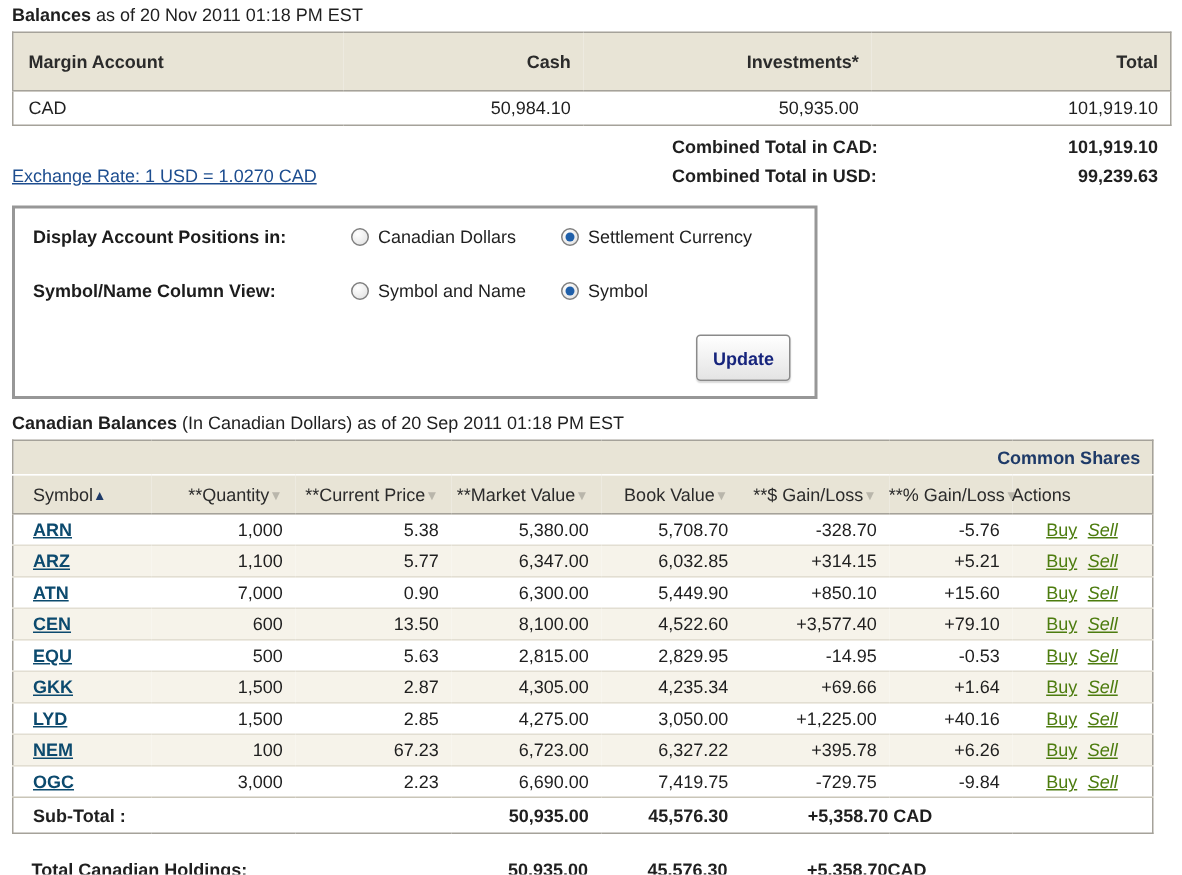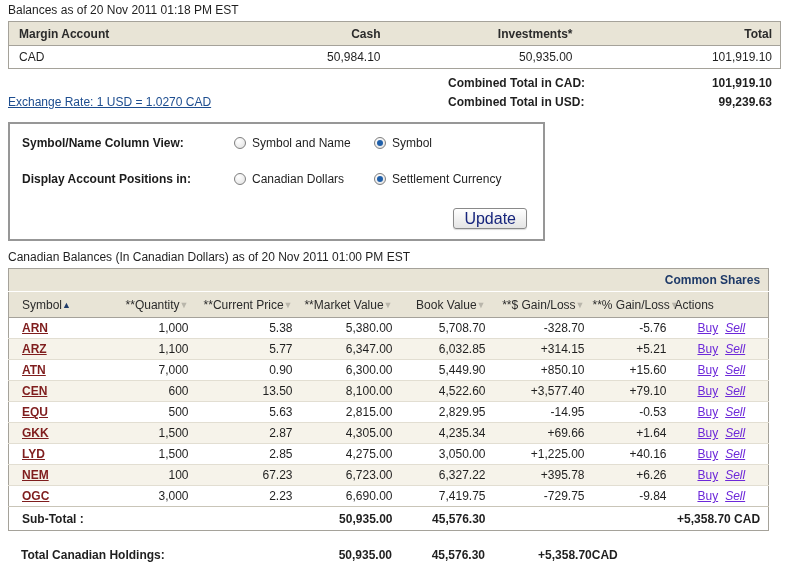--- a/index.html
+++ b/index.html
@@ -2,33 +2,33 @@
 <html><head>
 <meta charset="utf-8">
 <style>
   * { margin:0; padding:0; box-sizing:border-box; }
   html,body { background:#fff; }
   body {
     width:788px; height:583px; overflow:hidden;
     font-family:"Liberation Sans", sans-serif;
     font-size:12px; color:#1f1f1f;
   }
-  .bold { font-weight:normal; }
+  .bold { font-weight:bold; }
 
   
   .page-title { margin:3px 0 4px 8px; }
 
   
   table.balances {
     width:772px; margin-left:8px;
     border-collapse:collapse; border:1px solid #a5a29a;
     table-layout:fixed;
   }
   table.balances th {
-    background:#e8e4d6; height:24px; font-weight:bold;
+    background:#e8e4d6; height:39px; font-weight:bold;
     text-align:right; padding:0 8px;
     border-bottom:1px solid #a5a29a; color:#2b2b2b;
   }
   table.balances th.first, table.balances td.first { text-align:left; padding-left:10px; }
   table.balances td { height:23px; text-align:right; padding:0 8px; }
   table.balances tr.alt td { background:#f6f3ea; }
   table.balances tbody tr + tr td { border-top:1px solid #dfdbcf; }
 
   
   .totals { width:772px; margin:4px 0 0 8px; }
@@ -53,23 +53,23 @@
     border:1px solid #7f7f7f;
     background:radial-gradient(circle at 35% 30%, #ffffff 0%, #e9e9e9 70%, #cfcfcf 100%);
     margin-right:6px; position:relative; flex:0 0 12px;
   }
   .radio.selected::after {
     content:""; position:absolute; left:2px; top:2px;
     width:6px; height:6px; border-radius:50%; background:#1f5fa9;
   }
   .btn-row { display:flex; justify-content:flex-end; margin:2px 6px 2px 0; }
   .update-btn {
-    min-width:62px; height:21px; padding:0 10px;
+    min-width:62px; height:31px; padding:0 10px;
     font-family:"Liberation Sans", sans-serif;
-    font-size:16px; font-weight:normal; color:#16247c;
+    font-size:12px; font-weight:bold; color:#16247c;
     background:linear-gradient(#ffffff,#e4e4e4);
     border:1px solid #8a8a8a; border-radius:3px;
     box-shadow:0 1px 1px rgba(0,0,0,.15); cursor:pointer;
   }
 
   
   .holdings-title { margin:9px 0 4px 8px; }
   table.holdings {
     width:760px; margin-left:8px;
     border-collapse:collapse; border:1px solid #a5a29a;
@@ -86,28 +86,28 @@
   }
   table.holdings th.first { text-align:left; padding-left:13px; }
   table.holdings th.center { text-align:left; padding-right:0; }
   .tri-asc { color:#1e3a68; font-size:9px; vertical-align:1px; }
   .tri-desc { color:#b9b6ab; font-size:9px; vertical-align:1px; }
   table.holdings td { height:21px; text-align:right; padding-right:8px; }
   table.holdings td.sym { text-align:left; padding-left:13px; }
   table.holdings td.act { text-align:center; padding-right:0; }
   table.holdings tr.data td { border-top:1px solid #e2ded2; }
   table.holdings tr.alt td { background:#f6f3ea; }
-  a.sym-link { color:#7f1d1d; font-weight:bold; text-decoration:underline; cursor:pointer; }
-  a.act-link { color:#6d28d9; text-decoration:underline; cursor:pointer; }
+  a.sym-link { color:#0c4a6e; font-weight:bold; text-decoration:underline; cursor:pointer; }
+  a.act-link { color:#4d7c0f; text-decoration:underline; cursor:pointer; }
   a.act-link + a.act-link { margin-left:7px;font-style:italic; }
   table.holdings tr.subtotal td {
     height:24px; font-weight:bold; border-top:1px solid #c9c5b8; background:#fff;
   }
   table.holdings tr.subtotal td.lbl { text-align:left; padding-left:13px; }
-  table.holdings tr.subtotal td.gain { text-align:right; padding-left:45px; }
+  table.holdings tr.subtotal td.gain { text-align:left; padding-left:45px; }
 
   table.total-line {
     width:760px; margin:14px 0 0 8px;
     border-collapse:collapse; table-layout:fixed;
   }
   table.total-line td { height:20px; font-weight:bold; text-align:right; padding-right:8px; }
   table.total-line td.lbl { text-align:left; padding-left:13px; }
   table.total-line td.gain { text-align:left; padding-left:45px; }
 </style>
 </head>
@@ -152,48 +152,48 @@
     <div class="t-left">
       <a class="exchange-link">Exchange Rate: 1 USD = 1.0270 CAD</a>
     </div>
     <div class="t-label">Combined Total in USD:</div>
     <div class="t-value">99,239.63</div>
   </div>
 </div>
 
 <div class="options-panel">
   <div class="opt-row">
+    <div class="opt-label">Display Account Positions in:</div>
+    <div class="opt-group g1">
+      <span class="radio"></span>
+      <span>Canadian Dollars</span>
+    </div>
+    <div class="opt-group">
+      <span class="radio selected"></span>
+      <span>Settlement Currency</span>
+    </div>
+  </div>
+  <div class="opt-row">
     <div class="opt-label">Symbol/Name Column View:</div>
     <div class="opt-group g1">
       <span class="radio"></span>
       <span>Symbol and Name</span>
     </div>
     <div class="opt-group">
       <span class="radio selected"></span>
       <span>Symbol</span>
     </div>
   </div>
-  <div class="opt-row">
-    <div class="opt-label">Display Account Positions in:</div>
-    <div class="opt-group g1">
-      <span class="radio"></span>
-      <span>Canadian Dollars</span>
-    </div>
-    <div class="opt-group">
-      <span class="radio selected"></span>
-      <span>Settlement Currency</span>
-    </div>
-  </div>
   <div class="btn-row">
     <button class="update-btn">Update</button>
   </div>
 </div>
 
 <div class="holdings-title">
-  <span class="bold">Canadian Balances</span><span> (In Canadian Dollars) as of 20 Nov 2011 01:00 PM EST</span>
+  <span class="bold">Canadian Balances</span><span> (In Canadian Dollars) as of 20 Sep 2011 01:18 PM EST</span>
 </div>
 
 <table class="holdings">
   <colgroup>
     <col style="width:92px">
       <col style="width:96px">
       <col style="width:104px">
       <col style="width:100px">
     <col style="width:93px">
       <col style="width:99px">

